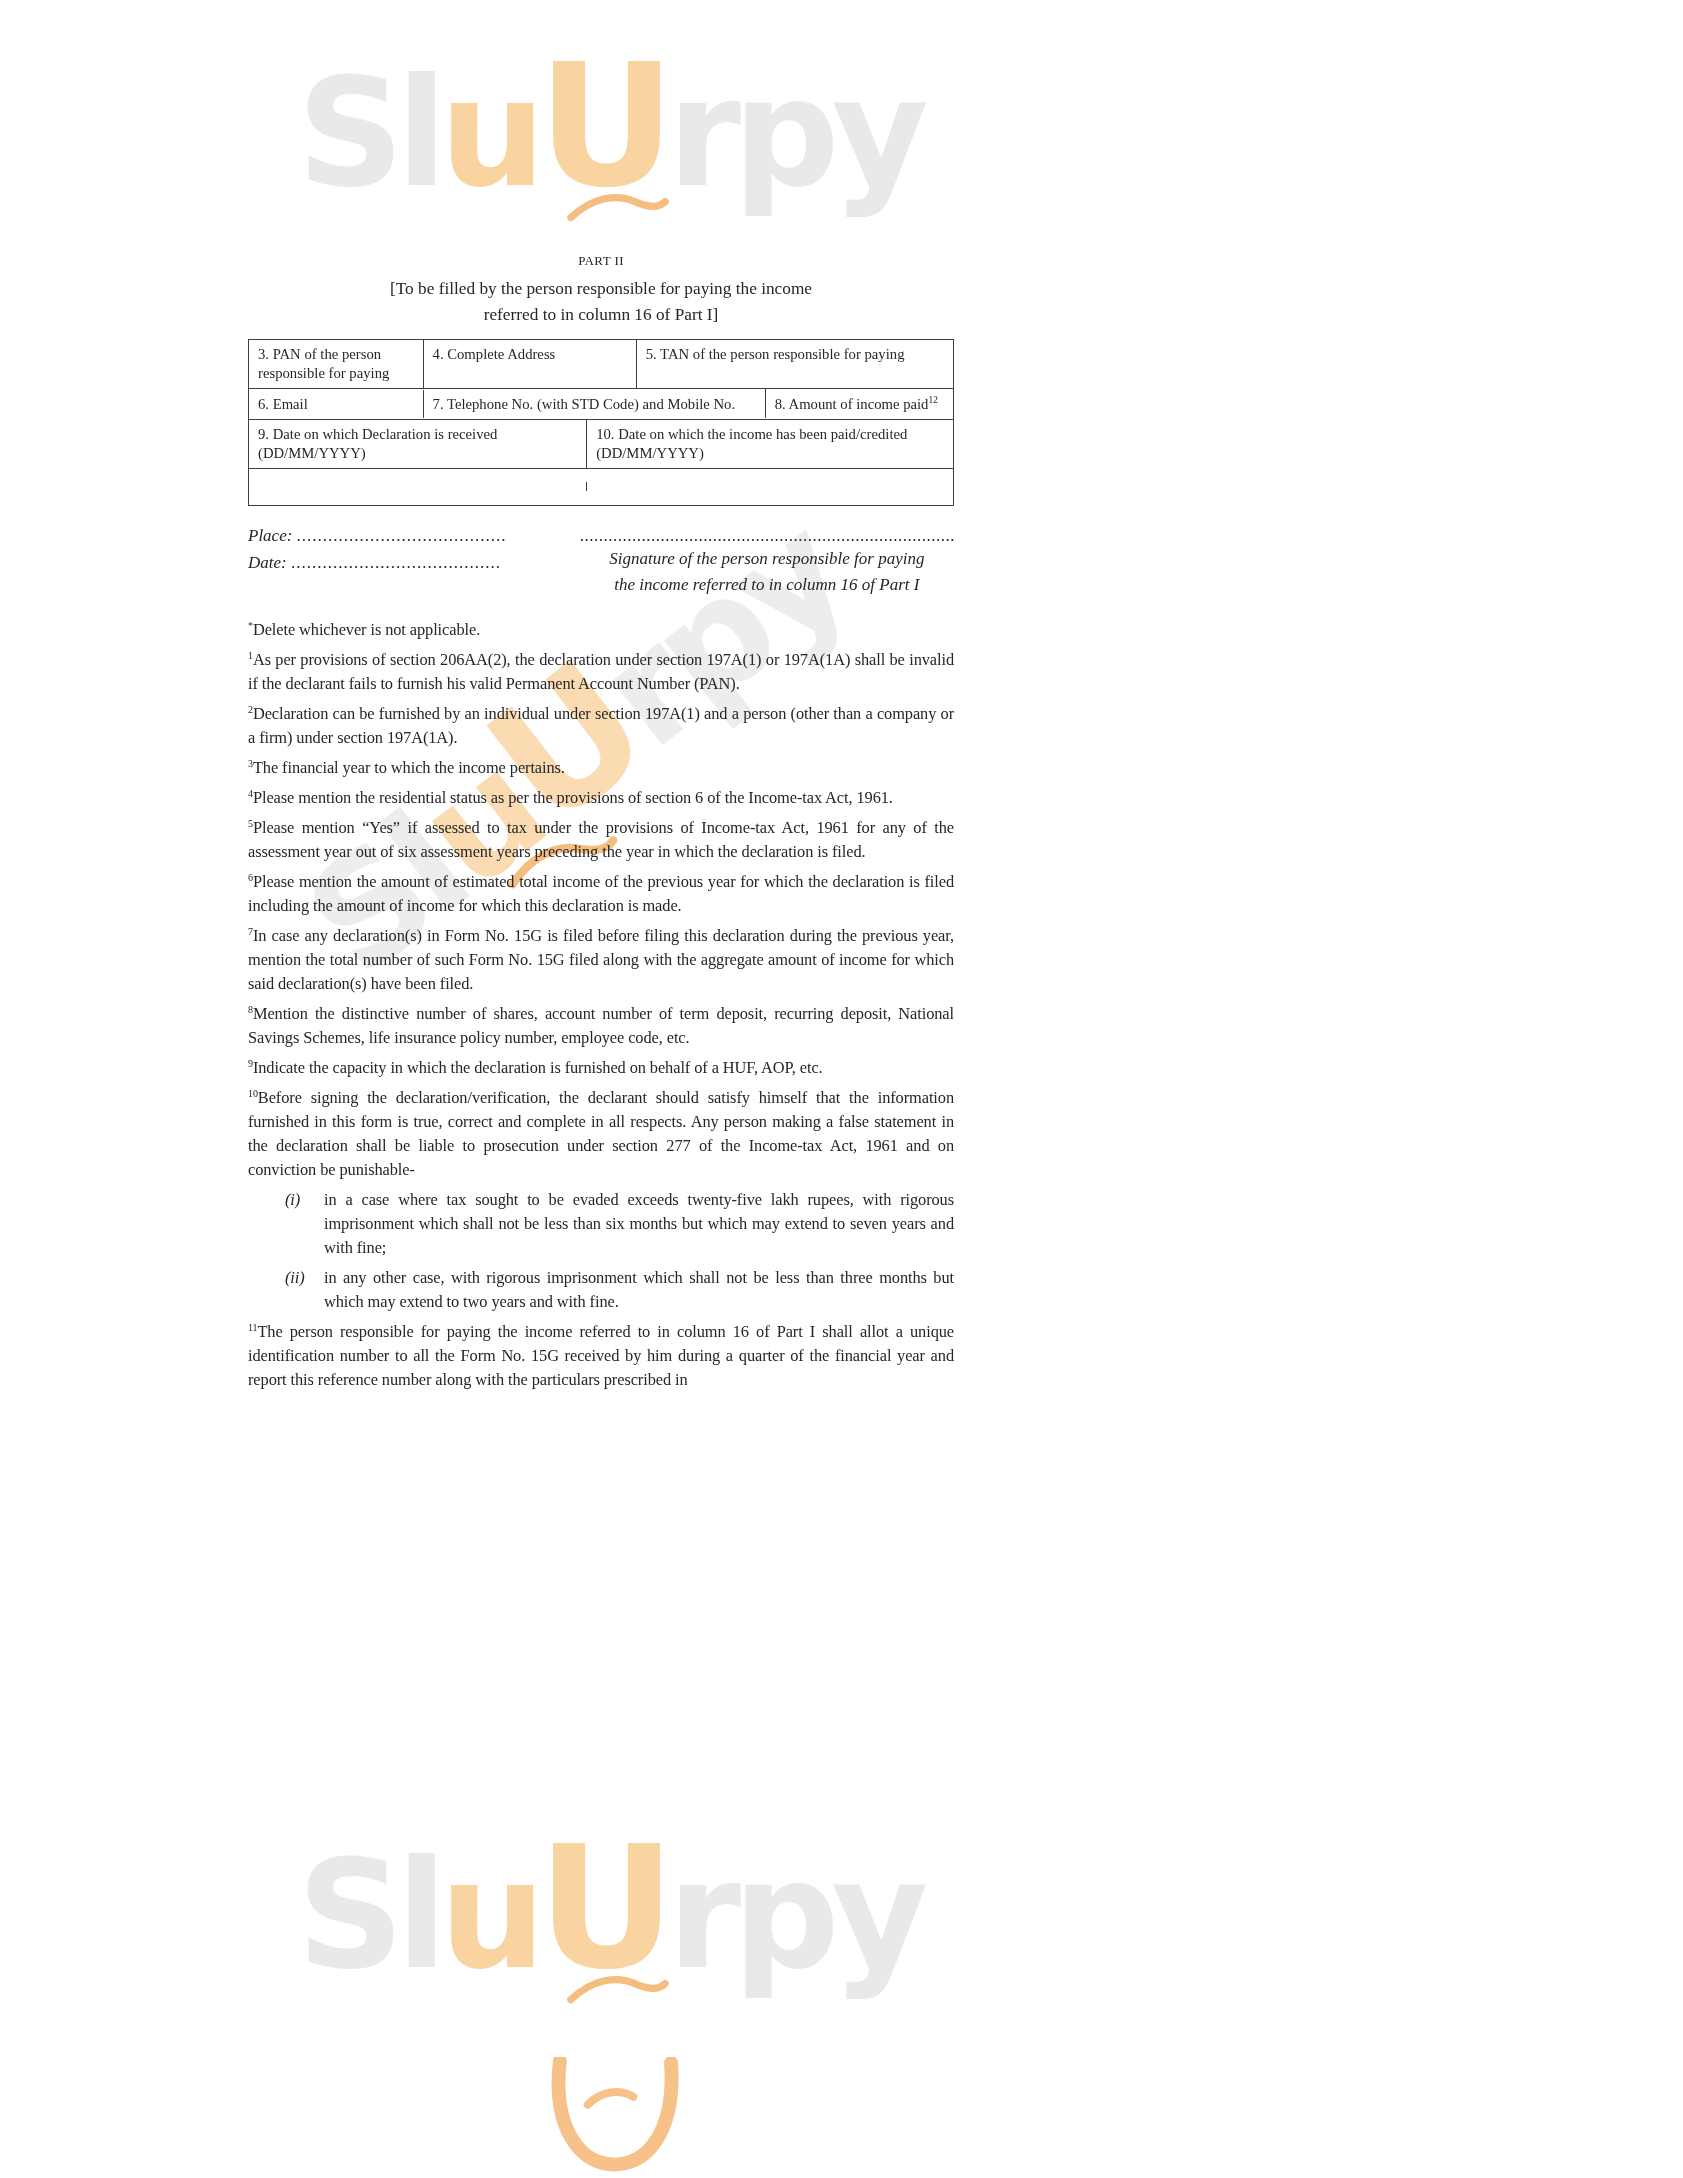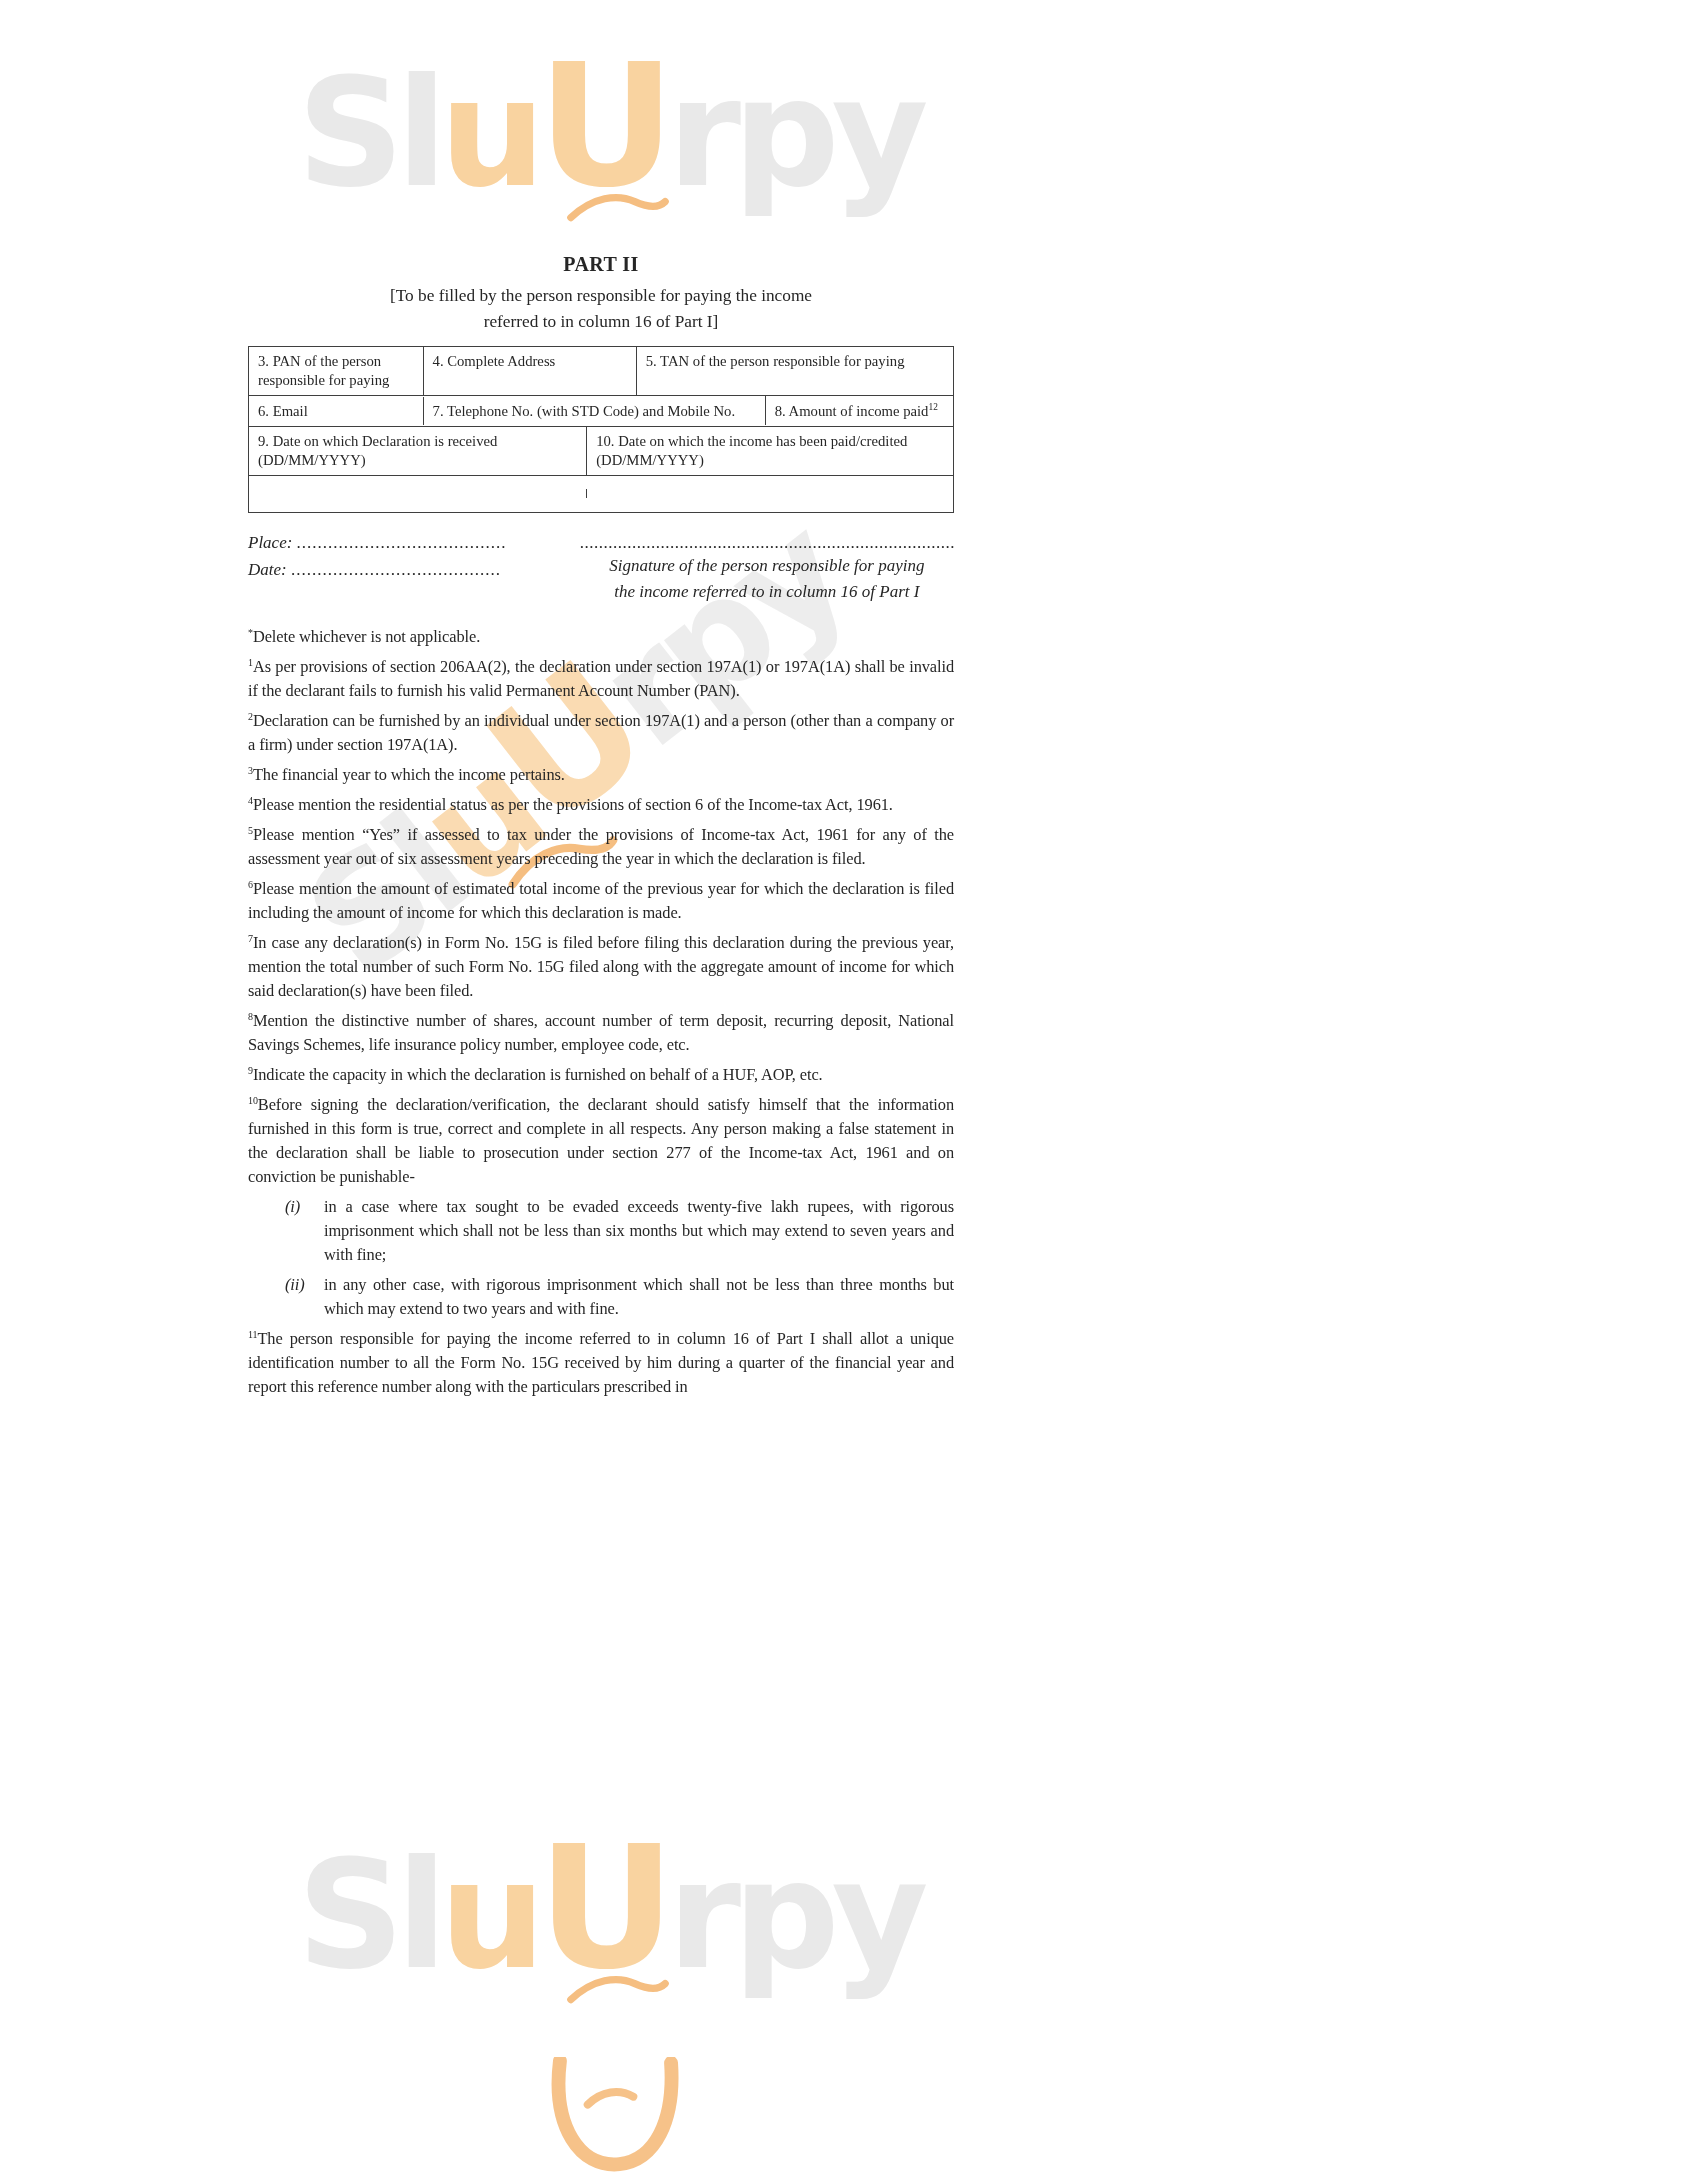--- a/index.html
+++ b/index.html
@@ -26,21 +26,21 @@
   .swoosh { position:absolute; z-index:0; pointer-events:none; opacity:.8; }
   .swoosh path { stroke:var(--swoosh-orange,#f3ae62); fill:none; stroke-linecap:round; }
   .swoosh-top    { left:566px; top:190px;  width:104px; height:36px; }
   .swoosh-mid    { left:503px; top:840px;  width:119px; height:41px; transform:rotate(-14deg); }
   .swoosh-bottom { left:566px; top:1972px; width:104px; height:36px; }
   .swoosh-edge   { left:540px; top:2057px; width:149px; height:129px; opacity:.75; }
 
   
   .content { position:absolute; left:248px; top:0; width:706px; z-index:2; }
 
-  .part-title { padding-top:253px; text-align:center; font-weight:bold; font-size:20px; letter-spacing:0.4px; }
+  .part-title { padding-top:253px; text-align:center; font-weight:normal; font-size:13px; letter-spacing:0.4px; }
   .subtitle   { margin-top:7px; text-align:center; font-weight:normal; font-size:17.3px; line-height:26px; }
 
   
   .ftable { margin-top:11px; border:1.2px solid var(--table-border,#3f3f3f); font-size:14.7px; line-height:1.32; }
   .trow { display:flex; }
   .trow + .trow { border-top:1.2px solid var(--table-border,#3f3f3f);align-items:center; }
   .tcell { box-sizing:border-box; padding:5px 9px 4px; }
   .tcell + .tcell { border-left:1.2px solid var(--table-border,#3f3f3f); }
   .c55{width:54.93%} .c45{width:45.07%}
   .c25{width:24.65%} .c30{width:30.28%}

